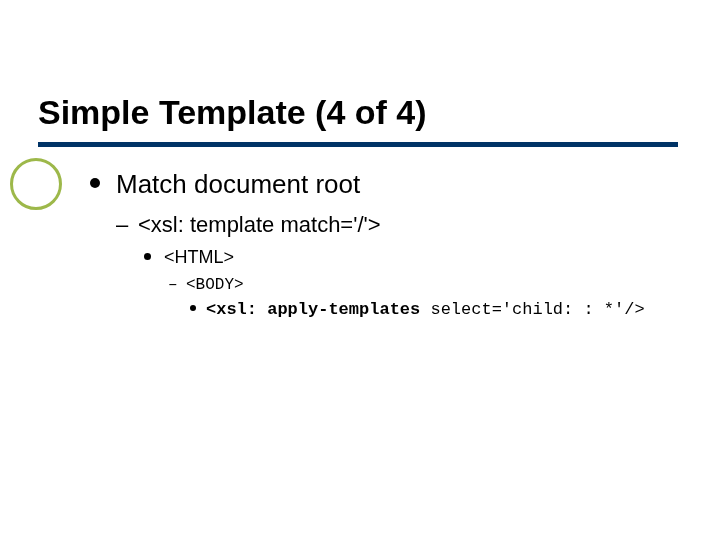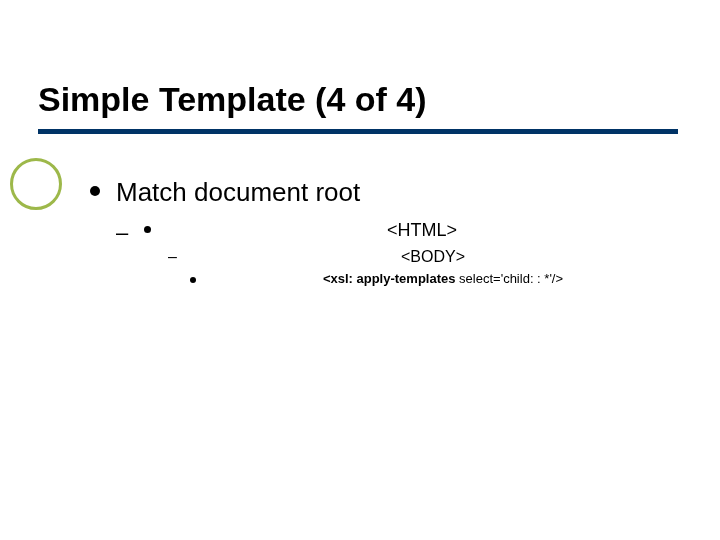--- a/index.html
+++ b/index.html
@@ -14,21 +14,21 @@
   }
   .slide {
     position: relative;
     width: 720px;
     height: 540px;
     box-sizing: border-box;
   }
   .title-wrap {
     position: absolute;
     left: 38px;
-    top: 80px;
+    top: 93px;
     right: 30px;
   }
   .title {
     font-size: 34px;
     font-weight: bold;
     color: #000;
   }
   .title-bar {
     margin-top: 10px;
     width: 640px;
@@ -42,55 +42,55 @@
     width: 52px;
     height: 52px;
     border: 3px solid #9db84a;
     border-radius: 50%;
     box-sizing: border-box;
   }
 
   .content {
     position: absolute;
     left: 90px;
-    top: 176px;
+    top: 168px;
     right: 40px;
     font-size: 20px;
     line-height: 1.25;
   }
 
   ul, li { margin: 0; padding: 0; list-style: none; }
 
   .lvl1 > li { position: relative; padding-left: 26px; margin-bottom: 10px; font-size: 26px; }
   .lvl1 > li::before {
     content: ""; position: absolute; left: 0; top: 10px;
     width: 10px; height: 10px; background: #000; border-radius: 50%;
   }
 
   .lvl2 { margin-top: 10px; }
   .lvl2 > li { position: relative; padding-left: 22px; margin-bottom: 8px; font-size: 22px; }
   .lvl2 > li::before {
     content: "–"; position: absolute; left: 0; top: 0; color: #000; font-size: 22px;
   }
 
   .lvl3 { margin-top: 8px; margin-left: 6px; }
-  .lvl3 > li { position: relative; padding-left: 20px; margin-bottom: 6px; font-size: 18px; text-align: center; }
+  .lvl3 > li { position: relative; padding-left: 20px; margin-bottom: 6px; font-size: 18px; }
   .lvl3 > li::before {
     content: ""; position: absolute; left: 0; top: 7px;
     width: 7px; height: 7px; background: #000; border-radius: 50%;
   }
 
-  .lvl4 { margin-top: 6px; margin-left: 4px; }
+  .lvl4 { margin-top: 6px; margin-left: 4px; font-family: Liberation Mono, monospace; }
   .lvl4 > li { position: relative; padding-left: 18px; margin-bottom: 4px; font-size: 16px; }
   .lvl4 > li::before {
     content: "–"; position: absolute; left: 0; top: 0; color: #000; font-size: 16px;
   }
 
   .lvl5 { margin-top: 4px; margin-left: 4px; }
-  .lvl5 > li { position: relative; padding-left: 16px; margin-bottom: 12px; font-size: 13px; }
+  .lvl5 > li { position: relative; padding-left: 16px; margin-bottom: 12px; font-size: 17px; }
   .lvl5 > li::before {
     content: ""; position: absolute; left: 0; top: 6px;
     width: 6px; height: 6px; background: #000; border-radius: 50%;
   }
 
   .bold { font-weight: bold; }
 </style>
 </head>
 <body>
 
@@ -102,20 +102,21 @@
     <div class="title">Simple Template (4 of 4)</div>
     <div class="title-bar"></div>
   </div>
 
   <div class="content">
     <ul class="lvl1">
       <li>
         <span>Match document root</span>
         <ul class="lvl2">
           <li>
+            <span>&lt;xsl: template match='/'&gt;</span>
             <ul class="lvl3">
               <li>
                 <span>&lt;HTML&gt;</span>
                 <ul class="lvl4">
                   <li>
                     <span>&lt;BODY&gt;</span>
                     <ul class="lvl5">
                       <li>
                         <span class="bold">&lt;xsl: apply-templates </span><span>select='child: : *'/&gt;</span>
                       </li>

